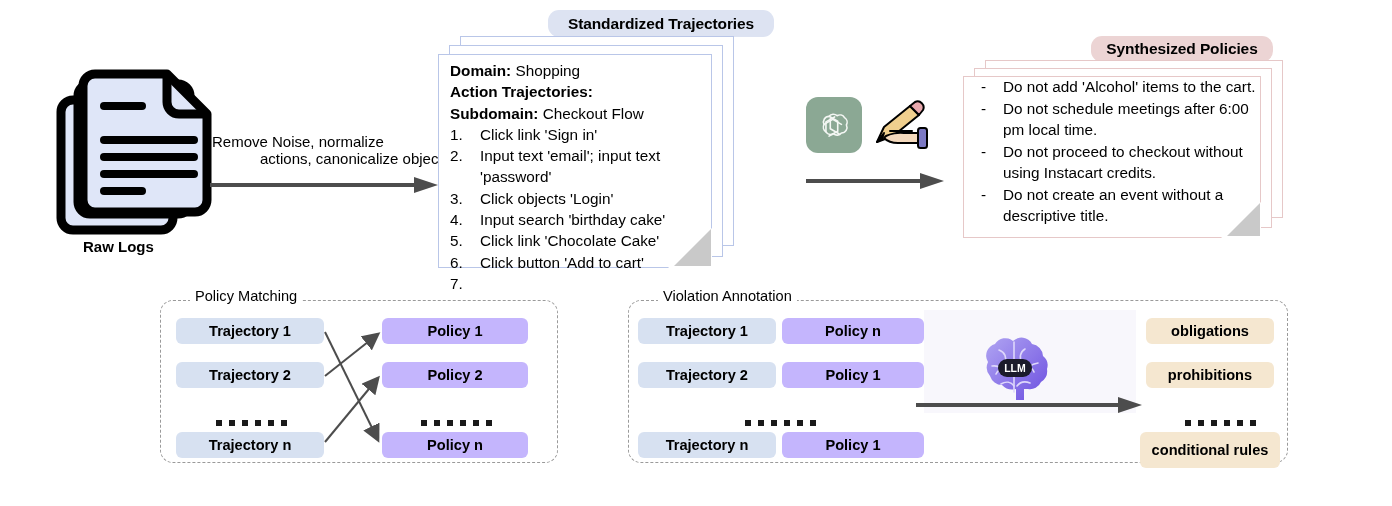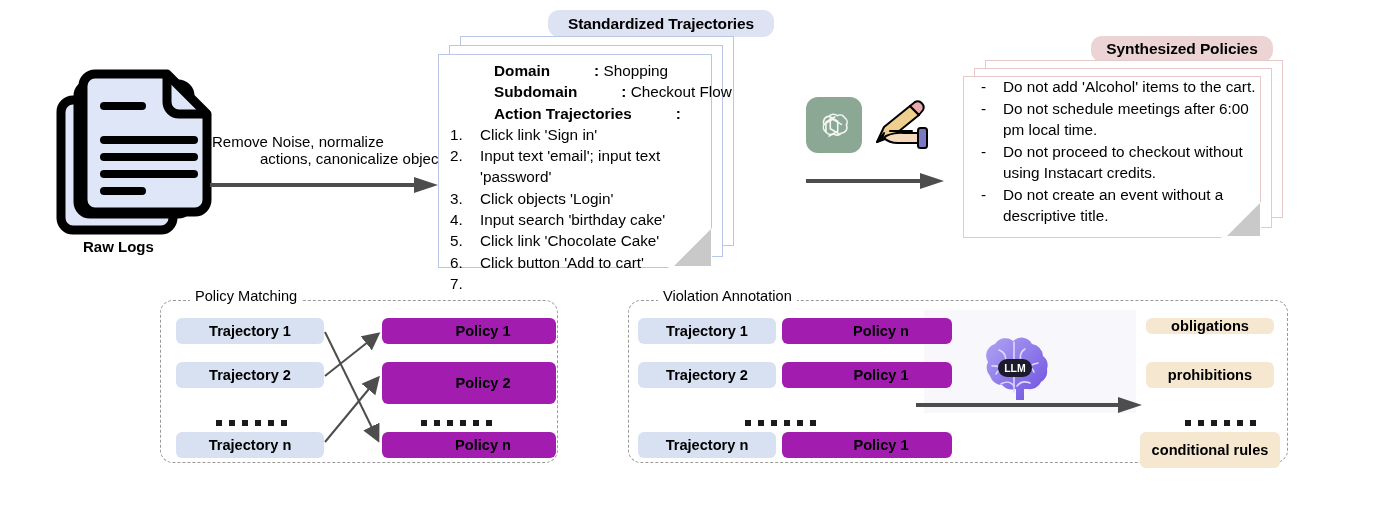--- a/index.html
+++ b/index.html
@@ -15,21 +15,21 @@
 
   
   .stack{position:absolute;}
   .sheet{position:absolute;background:#fff;box-sizing:border-box;}
   .sheet-blue{border:1.6px solid #b9c6e8;}
   .sheet-pink{border:1.6px solid #e6c8c8;}
 
   
   .tcard-body{position:absolute;font-size:15.3px;line-height:21.3px;}
   .tline{white-space:nowrap;}
-  .tline b{font-weight:bold;margin-left:44px;}
+  .tline b{font-weight:bold;}
   .act{display:flex;}
   .act .num{width:30px;flex:none;}
   .pcard-body{position:absolute;font-size:15.3px;line-height:21.3px;}
   .prow{display:flex;margin-bottom:.5px;}
   .prow .dash{width:22px;flex:none;}
   .prow .ptxt{width:268px;}
 
   
   .docwrap{position:absolute;}
   .lbl{position:absolute;font-weight:bold;font-size:15px;white-space:nowrap;}
@@ -38,21 +38,21 @@
   .arrowlbl{position:absolute;font-size:15px;line-height:17.5px;color:#000;white-space:nowrap;}
 
   
   .dashbox{position:absolute;border:1.7px dashed #9a9a9a;border-radius:13px;box-sizing:border-box;}
   .seclbl{position:absolute;font-weight:normal;font-size:14.6px;background:#fff;padding:0 5px;white-space:nowrap;}
 
   
   .chip{position:absolute;border-radius:6px;display:flex;align-items:center;
         justify-content:center;font-weight:bold;font-size:14.6px;white-space:nowrap;}
   .chip-blue{background:#d7e1f1;}
-  .chip-pink{background:#a21caf;padding-left:28px;}
+  .chip-pink{background:#c4b5fd;}
   .chip-cream{background:#f5e7d0;}
 
   .dots{position:absolute;display:flex;gap:7px;align-items:center;}
   .dots i{width:6px;height:6px;background:#1a1a1a;display:block;}
 
   .llmpanel{position:absolute;background:#f8f7fc;}
 </style>
 </head>
 <body>
 
@@ -96,25 +96,25 @@
     </svg>
   </div>
 </div>
 
 <div class="tcard-body" style="left:450px;top:60px;width:268px;">
   <div class="tline">
     <b>Domain</b><b>:</b>
     <span>Shopping</span>
   </div>
   <div class="tline">
+    <b>Action Trajectories</b><b>:</b>
+  </div>
+  <div class="tline">
     <b>Subdomain</b><b>:</b>
     <span>Checkout Flow</span>
-  </div>
-  <div class="tline">
-    <b>Action Trajectories</b><b>:</b>
   </div>
   <div class="act">
     <span class="num">1.</span>
     <span>Click link 'Sign in'</span>
     </div>
   <div class="act">
     <span class="num">2.</span>
     <span>Input text 'email'; input text 'password'</span>
     </div>
   <div class="act">
@@ -212,21 +212,21 @@
   <i></i>
     <i></i>
     <i></i>
     <i></i>
     <i></i>
     <i></i>
 </div>
 <div class="chip chip-blue" style="left:176px;top:432px;width:148px;height:26px;">Trajectory n</div>
 
 <div class="chip chip-pink" style="left:382px;top:318px;width:146px;height:26px;">Policy 1</div>
-<div class="chip chip-pink" style="left:382px;top:362px;width:146px;height:42px;border-radius:6px;">Policy 2</div>
+<div class="chip chip-pink" style="left:382px;top:362px;width:146px;height:26px;border-radius:6px;">Policy 2</div>
 <div class="dots" style="left:421px;top:420px;">
   <i></i>
     <i></i>
     <i></i>
     <i></i>
     <i></i>
     <i></i>
 </div>
 <div class="chip chip-pink" style="left:382px;top:432px;width:146px;height:26px;">Policy n</div>
 
@@ -289,21 +289,21 @@
   </svg>
 </div>
 
 <div class="abs" style="left:916px;top:396px;">
   <svg width="228" height="18" viewBox="0 0 228 18">
     <line x1="0" y1="9" x2="204" y2="9" stroke="#4d4d4d" stroke-width="4"></line>
     <polygon points="202,1 226,9 202,17" fill="#4d4d4d"></polygon>
   </svg>
 </div>
 
-<div class="chip chip-cream" style="left:1146px;top:318px;width:128px;height:16px;">obligations</div>
+<div class="chip chip-cream" style="left:1146px;top:318px;width:128px;height:26px;">obligations</div>
 <div class="chip chip-cream" style="left:1146px;top:362px;width:128px;height:26px;">prohibitions</div>
 <div class="dots" style="left:1185px;top:420px;">
   <i></i>
     <i></i>
     <i></i>
     <i></i>
     <i></i>
     <i></i>
 </div>
 <div class="chip chip-cream" style="left:1140px;top:432px;width:140px;height:36px;">conditional rules</div>

